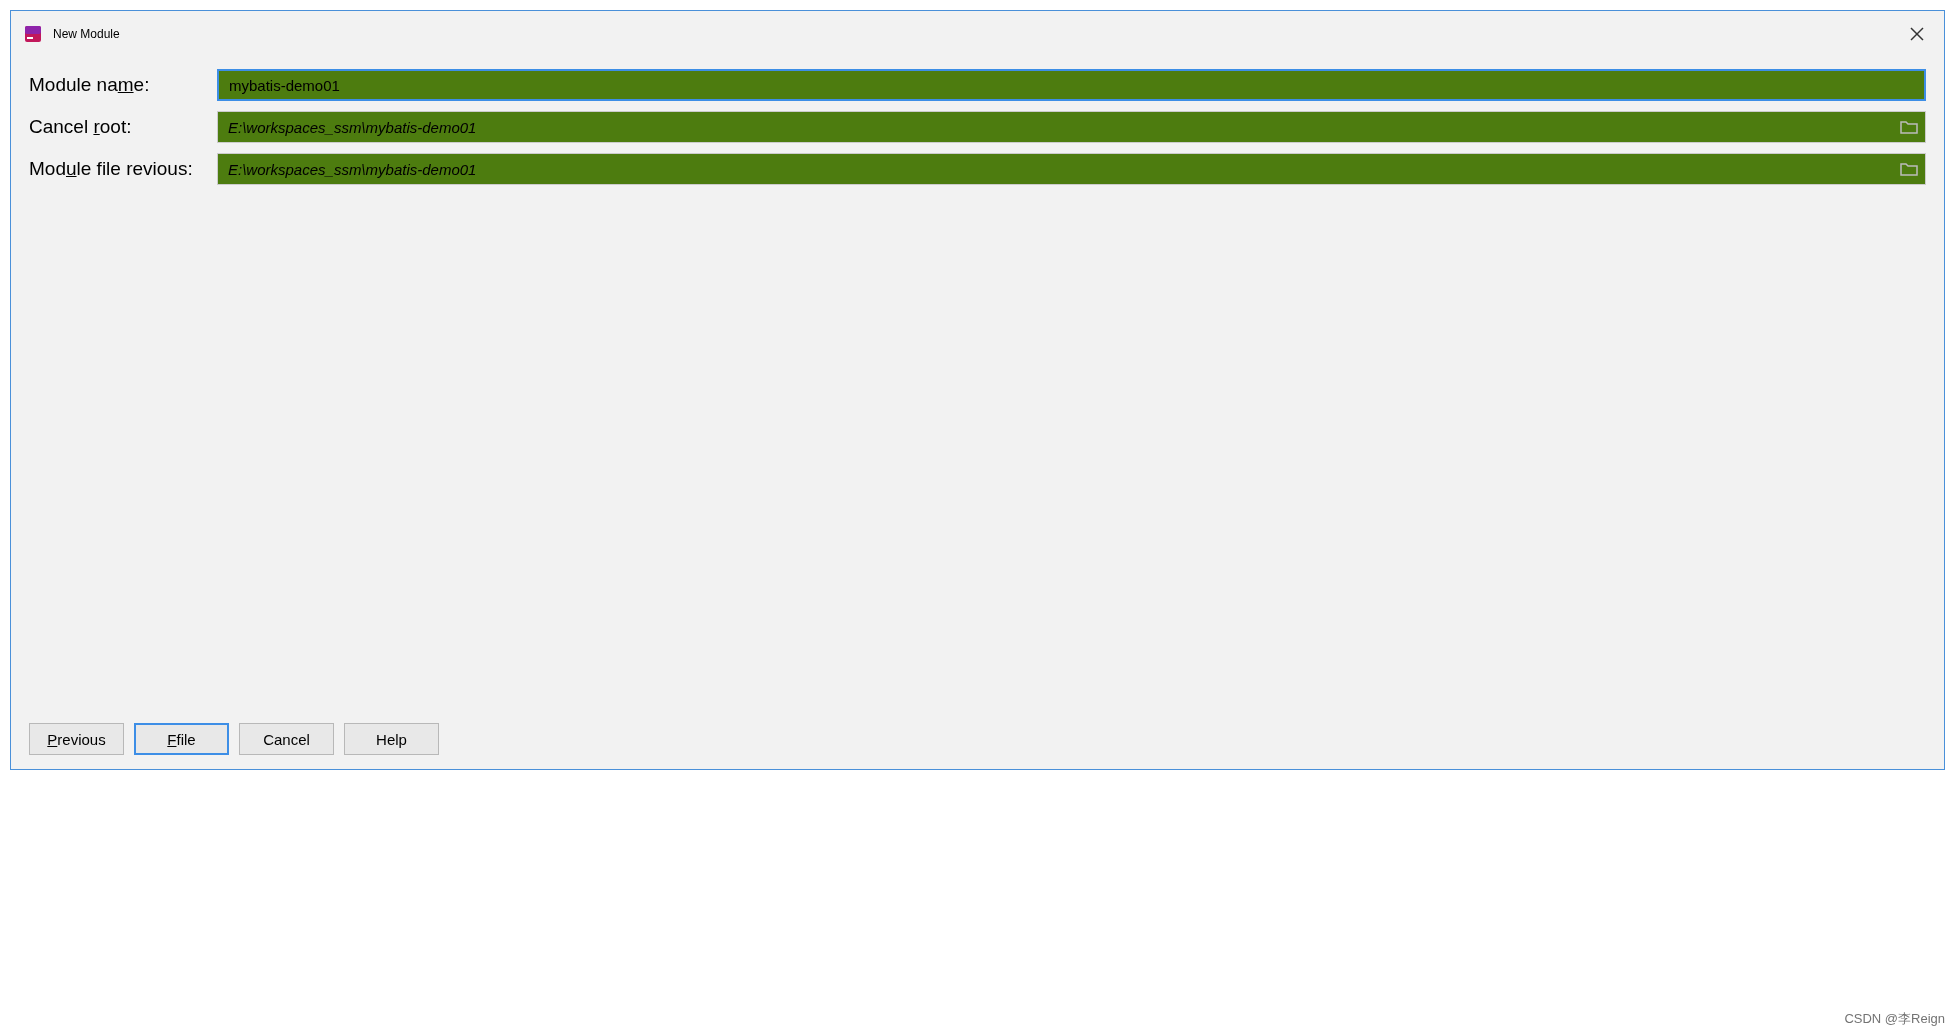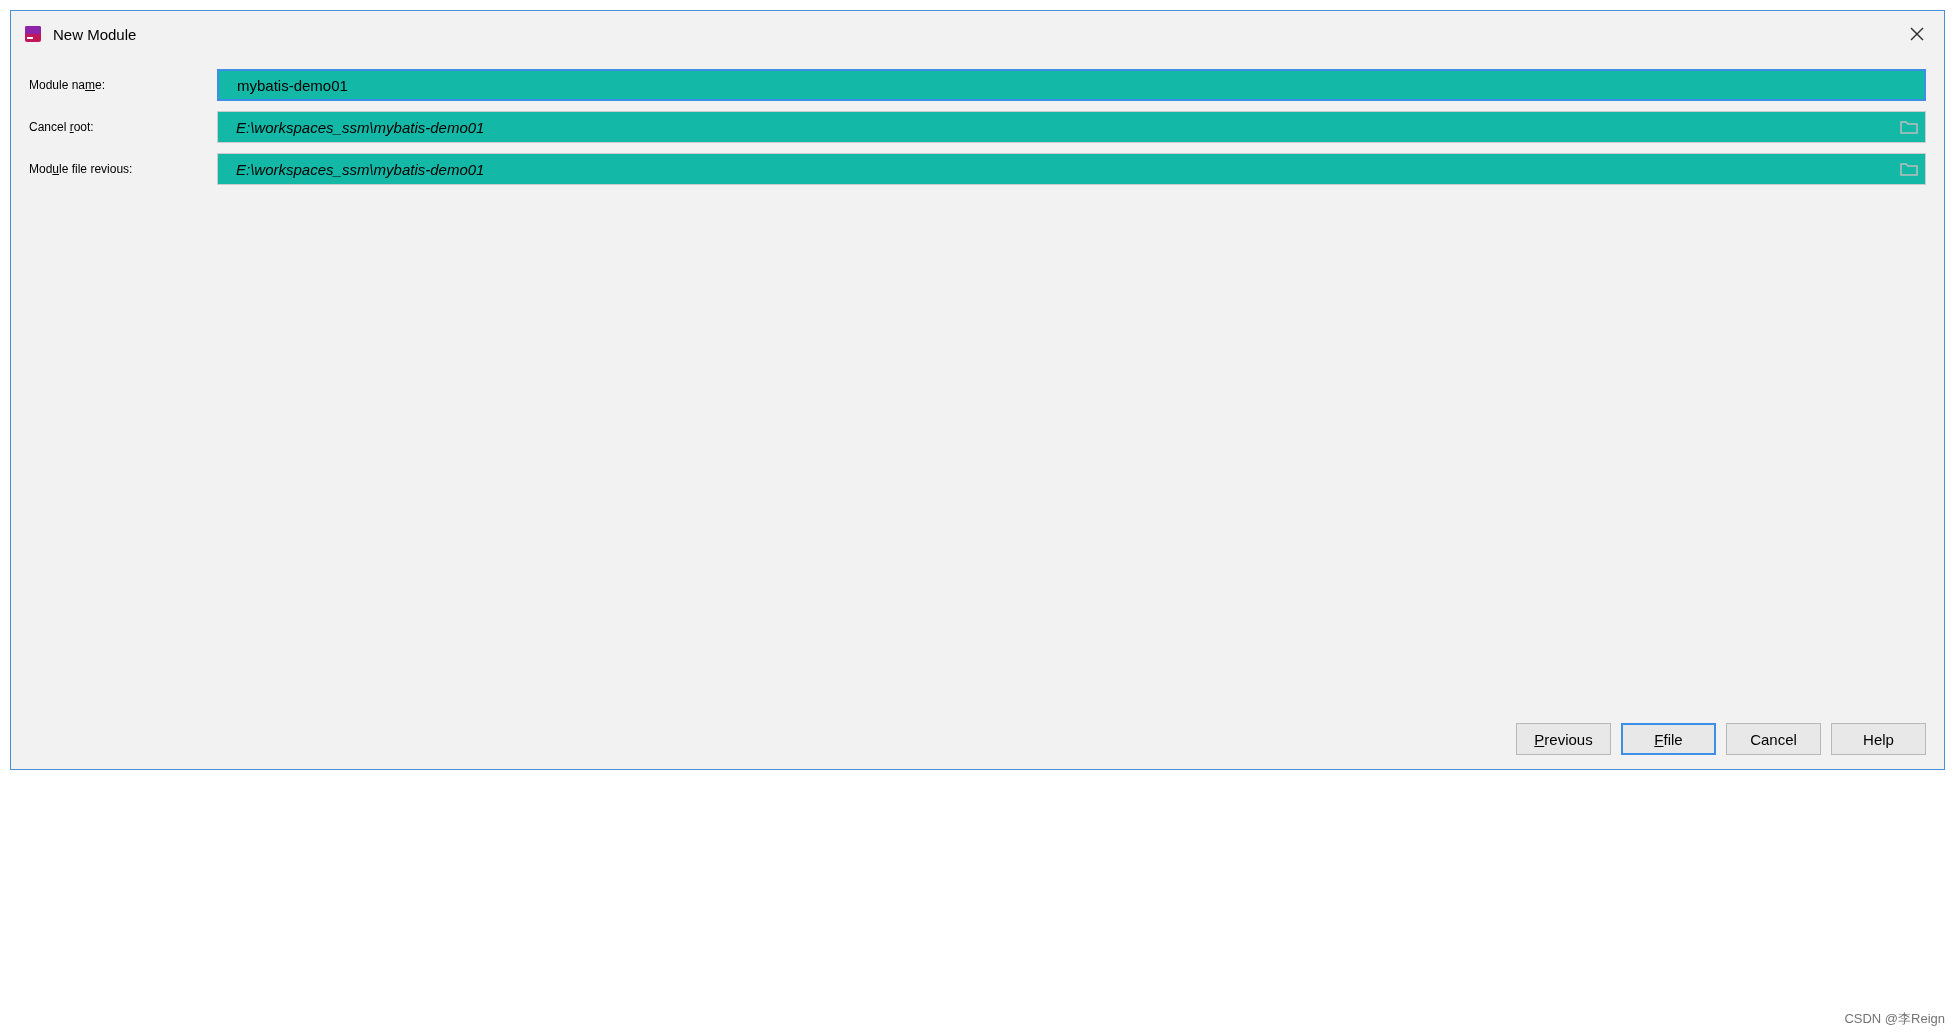--- a/index.html
+++ b/index.html
@@ -31,21 +31,21 @@
     .titlebar-icon {
       width: 20px;
       height: 20px;
       margin-right: 10px;
       display: flex;
       align-items: center;
       justify-content: center;
     }
     .titlebar-title {
       flex: 1;
-      font-size: 15px;
+      font-size: 12px;
     }
     .close-btn {
       width: 30px;
       height: 30px;
       display: flex;
       align-items: center;
       justify-content: center;
       cursor: pointer;
       font-size: 18px;
     }
@@ -54,39 +54,39 @@
       padding: 12px 18px;
     }
     .form-row {
       display: flex;
       align-items: center;
       margin-bottom: 10px;
       gap: 8px;
     }
     .form-label {
       width: 180px;
-      font-size: 12px;
+      font-size: 19px;
       color: #000;
     }
     .underline {
       text-decoration: underline;
     }
     .input-wrapper {
       flex: 1;
       position: relative;
       display: flex;
       align-items: center;
     }
     .text-input {
       flex: 1;
       width: 100%;
       height: 32px;
       border: 1px solid #cccccc;
-      background: #14b8a6;
-      padding: 4px 18px;
+      background: #4d7c0f;
+      padding: 4px 10px;
       font-size: 15px;
       font-family: inherit;
       outline: none;
     }
     .text-input.focused {
       border: 2px solid #3d8ee6;
     }
     .text-input.with-icon {
       padding-right: 36px;
       font-style: italic;
@@ -99,21 +99,21 @@
       width: 22px;
       height: 22px;
       display: flex;
       align-items: center;
       justify-content: center;
       cursor: pointer;
       color: #b8b8b8;
     }
     .button-bar {
       display: flex;
-      justify-content: flex-end;
+      justify-content: flex-start;
       gap: 10px;
       padding: 14px 18px;
       background: #f2f2f2;
     }
     .btn {
       min-width: 95px;
       height: 32px;
       border: 1px solid #b8b8b8;
       background: #e8e8e8;
       font-size: 15px;

